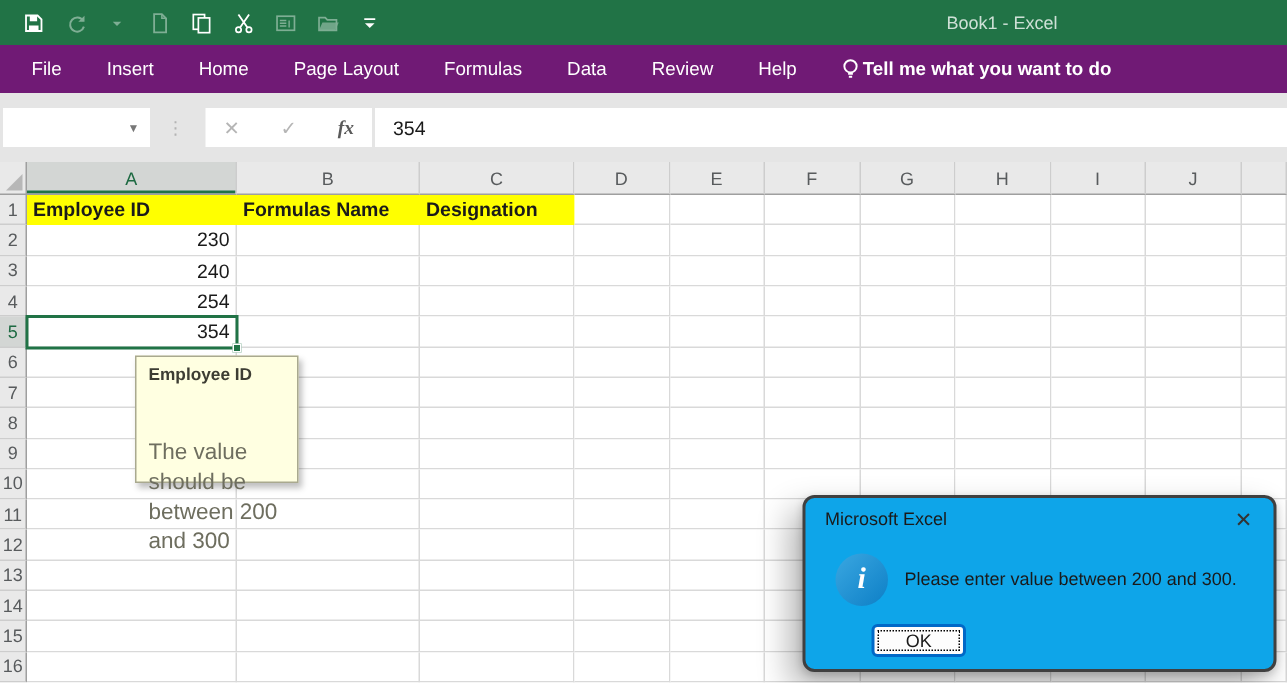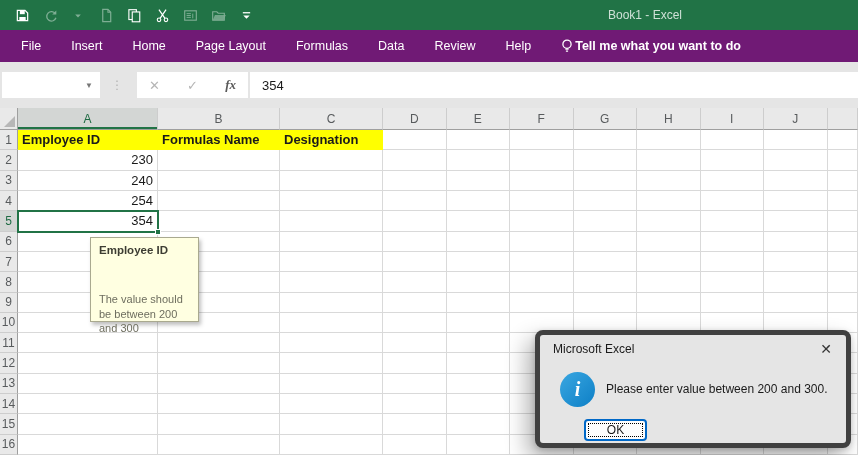--- a/index.html
+++ b/index.html
@@ -8,21 +8,21 @@
     position: relative; overflow: hidden; background: #fff;
     font-family: "Liberation Sans", sans-serif;
   }
   
   .titlebar { position:absolute; top:0; left:0; right:0; height:30px; background:#217346; }
   .qat { position:absolute; left:14px; top:0; height:30px; display:flex; align-items:center; gap:12px; }
   .qicon { width:16px; height:16px; display:flex; align-items:center; justify-content:center; }
   .qicon.disabled { opacity:.42; }
   .qicon svg { display:block; }
   .window-title { position:absolute; left:585px; top:0; width:120px; height:30px; line-height:30px;
-    text-align:center; color:rgba(255,255,255,.78); font-size:12px; white-space:nowrap; }
+    text-align:right; color:rgba(255,255,255,.78); font-size:12px; white-space:nowrap; }
   
   .tabbar { position:absolute; top:30px; left:0; right:0; height:32px; background:#701a75;
     display:flex; align-items:center; padding-left:6px; }
   .tab { color:#fff; font-size:12.5px; padding:0 15px; line-height:32px; white-space:nowrap; cursor:default; }
   .tellme { display:flex; align-items:center; color:#fff; margin-left:13px; }
   .tellme-label { font-size:12.5px; font-weight:700; white-space:nowrap; }
   
   .formula-row { position:absolute; top:62px; left:0; right:0; height:46px; background:#e5e5e5; }
   .namebox { position:absolute; left:2px; top:10px; width:98px; height:26px; background:#fff;
     display:flex; align-items:center; padding-left:8px; font-size:12px; color:#222; }
@@ -54,24 +54,24 @@
   .cell.yellow { background:#ffff00; font-weight:700; border-right-color:#ffff00; border-bottom-color:#ffff00; }
   
   .sel-overlay { position:absolute; left:17px; top:210px; width:142px; height:23px;
     border:2px solid #217346; z-index:3; pointer-events:none; }
   .fill-handle { position:absolute; right:-4px; bottom:-4px; width:6px; height:6px;
     background:#217346; border:1px solid #fff; pointer-events:auto; }
   
   .vtooltip { position:absolute; left:90px; top:237px; width:109px; height:85px; z-index:4;
     background:#ffffe1; border:1px solid #a9a98f; box-shadow:2px 3px 4px rgba(0,0,0,.25); padding:6px 8px; }
   .tt-title { font-size:11.5px; font-weight:700; color:#3d3d33; margin-bottom:1px; }
-  .tt-text { font-size:11px; color:#6e6e5f; line-height:1.32;margin-top:36px; }
+  .tt-text { font-size:15px; color:#6e6e5f; line-height:1.32;margin-top:36px; }
   
   .dialog { position:absolute; left:535px; top:330px; width:316px; height:118px; z-index:5;
-    background:#e5e5e5; border:5px solid #404040; border-radius:8px;
+    background:#0ea5e9; border:2px solid #404040; border-radius:8px;
     box-shadow:-8px 10px 22px rgba(0,0,0,.30), 0 2px 6px rgba(0,0,0,.18); }
   .dlg-title { position:absolute; left:13px; top:7px; font-size:12px; color:#1a1a1a; }
   .dlg-close { position:absolute; right:10px; top:4px; width:20px; height:20px; display:flex;
     align-items:center; justify-content:center; color:#333; font-size:14px; cursor:default; }
   .dlg-body { position:absolute; left:20px; top:35px; right:12px; height:38px;
     display:flex; align-items:center; gap:11px; }
   .info-icon { flex:0 0 35px; width:35px; height:35px; border-radius:50%;
     background:linear-gradient(135deg,#3aa7e1,#0d7fc6); color:#fff;
     display:flex; align-items:center; justify-content:center;
     font-size:20px; font-weight:700; font-family:"Liberation Serif", serif; font-style:italic; }

